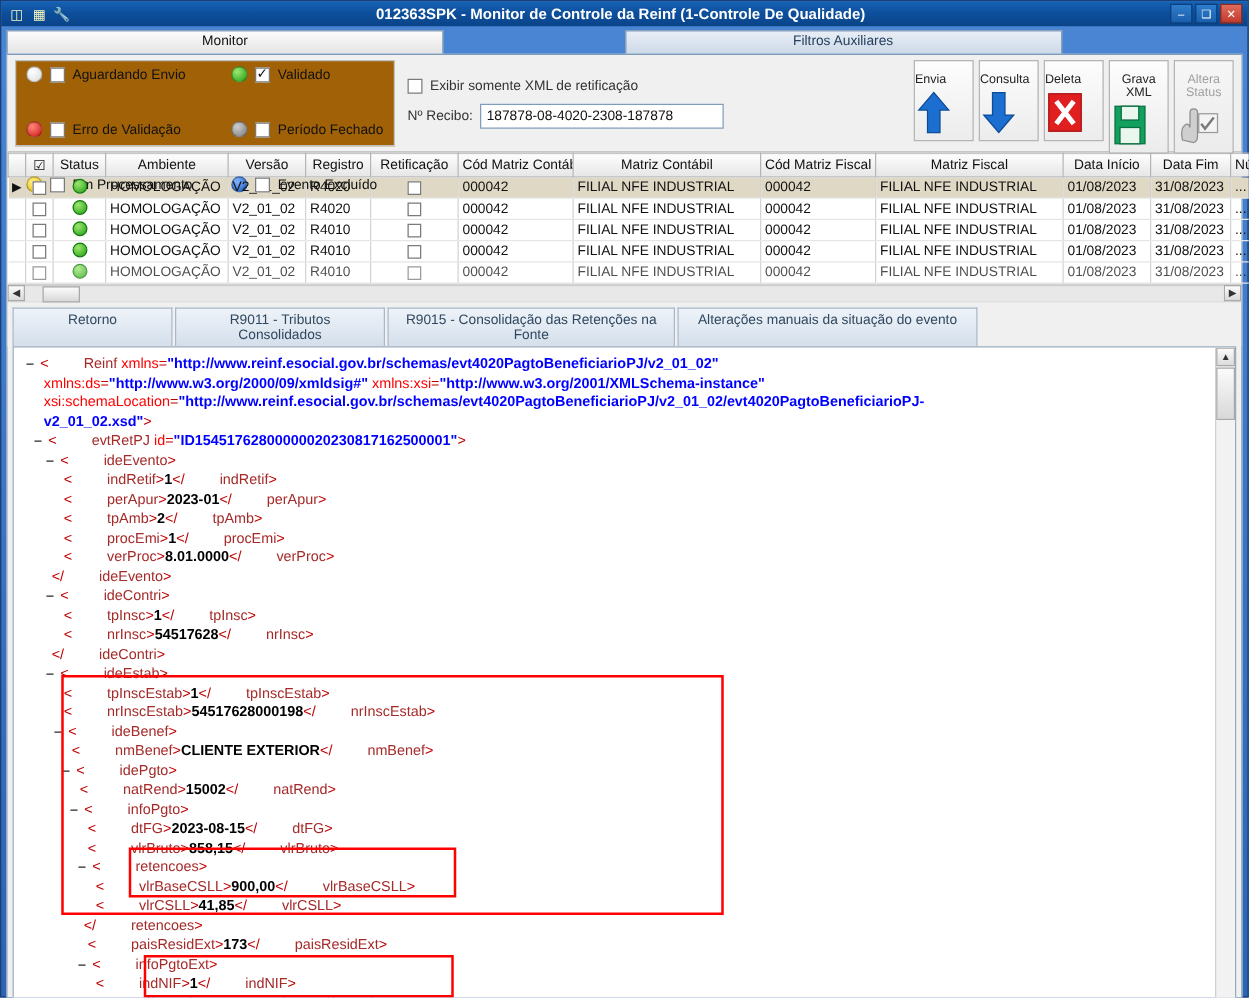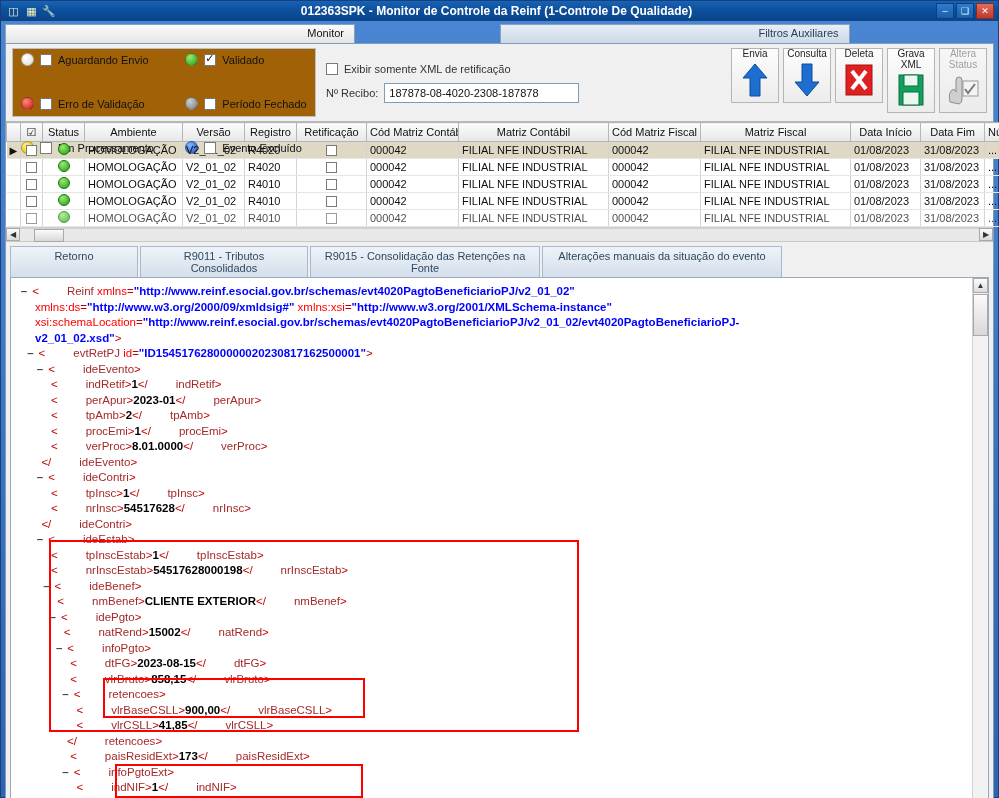--- a/index.html
+++ b/index.html
@@ -62,21 +62,21 @@
     font-size: 11px;
     color: #111;
     margin-right: 1px;
     min-width: 300px;
     text-align: center;
   }
   .tab-top.inactive {
     background: linear-gradient(#e8eef6, #cdd9e8);
     color: #26405e;
   }
-  .tab-top.wide { min-width: 350px; text-align: right; }
+  .tab-top.wide { min-width: 350px; }
 
   
   .panel {
     margin: 0 4px 0 4px;
     background: #f0f0f0;
     border: 1px solid #7f9db9;
     height: 772px;
     position: relative;
   }
 
@@ -125,25 +125,25 @@
     background: #fff;
     font-size: 11px;
     padding: 2px 4px;
     width: 195px;
     height: 20px;
     color: #111;
   }
   .btn-group { display: flex; gap: 4px; align-items: flex-start; }
   .tbtn {
     width: 48px;
-    display: flex; flex-direction: column; align-items: center;
+    display: flex; flex-direction: column; align-items: flex-start;
     font-size: 10px; color: #222;
     border: 1px solid #b5b5b5;
     background: linear-gradient(#fdfdfd, #ececec);
-    padding: 0 0 2px 0;
+    padding: 10px 0 2px 0;
   }
   .tbtn.disabled { color: #a0a0a0; background: linear-gradient(#f6f6f6,#ebebeb); }
   .tbtn .glyph { height: 40px; display: flex; align-items: center; justify-content: center; }
   .tbtn .lbl { line-height: 1.05; text-align: center; }
 
   
   .grid-wrap { border-bottom: 1px solid #c8c8c8; background:#fff; }
   table.grid { border-collapse: collapse; width: 100%; table-layout: fixed; font-size: 11px; }
   table.grid th {
     background: linear-gradient(#fdfdfd, #e6e6e6);

